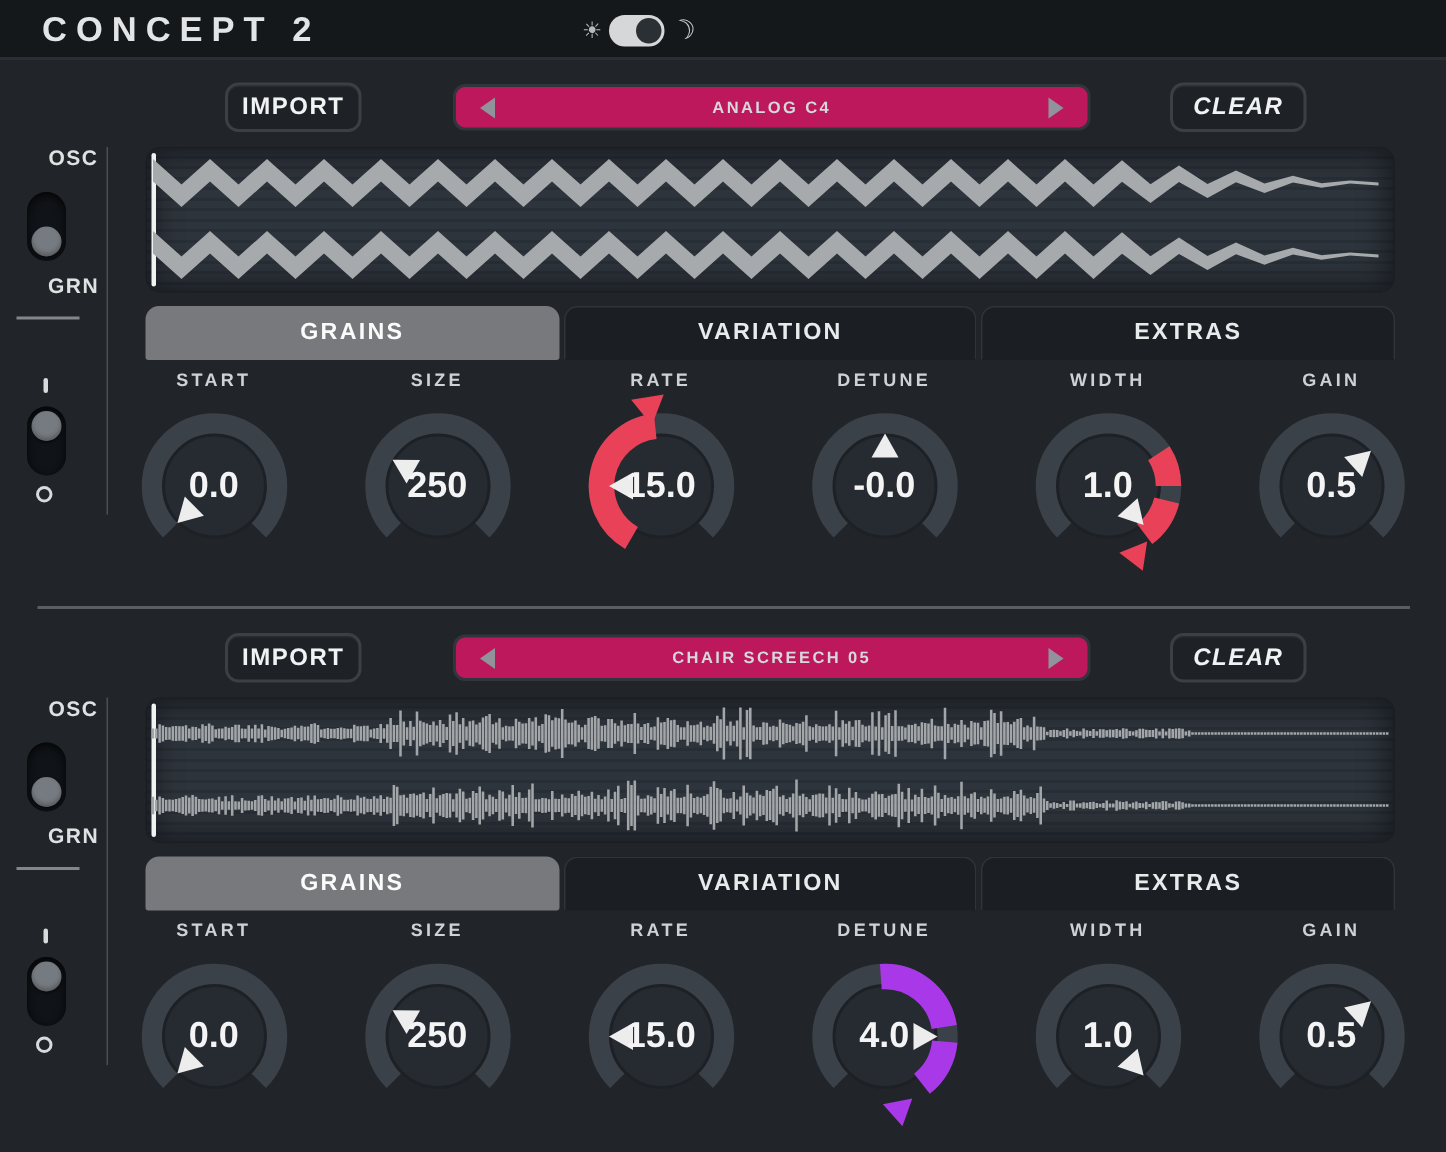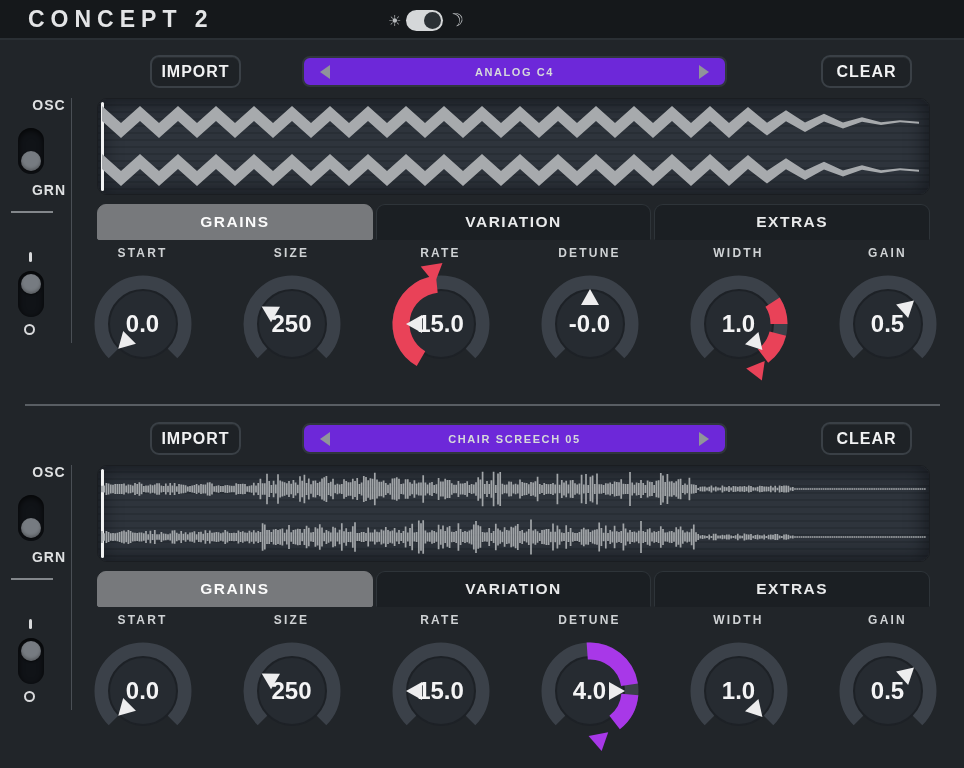--- a/index.html
+++ b/index.html
@@ -20,22 +20,22 @@
   
   .sec{position:absolute;left:0;width:964px;}
   #secA{top:40px;height:367px;}
   #secB{top:407px;height:361px;}
   .section-divider{position:absolute;left:25px;top:404px;width:915px;height:2px;background:#595e63;}
   
   .btn{position:absolute;height:33px;background:#1e2226;border:2px solid #3a4046;border-radius:9px;
        color:#f1f2f3;font-size:16px;font-weight:700;letter-spacing:1px;cursor:pointer;
        font-family:"Liberation Sans",sans-serif;box-shadow:inset 0 1px 0 rgba(255,255,255,.05);}
   .import-btn{left:150px;top:15px;width:91px;}
-  .clear-btn{left:821px;top:15px;width:91px;}
-  .selector{position:absolute;left:302px;top:16px;width:425px;height:31px;background:#6d28d9;
+  .clear-btn{left:780px;top:15px;width:91px;font-style:italic;}
+  .selector{position:absolute;left:302px;top:16px;width:425px;height:31px;background:#be185d;
             border:2px solid #30363c;border-radius:8px;display:flex;align-items:center;cursor:pointer;}
   .sel-arrow{width:0;height:0;border-top:7px solid transparent;border-bottom:7px solid transparent;}
   .sel-arrow.left{margin-left:16px;border-right:10px solid #90949a;}
   .sel-arrow.right{margin-right:16px;border-left:10px solid #90949a;}
   .sel-text{flex:1;text-align:center;font-size:11px;font-weight:700;letter-spacing:1.6px;color:#d6d9db;}
   
   .waveform{position:absolute;left:97px;top:58px;width:833px;height:97px;border-radius:10px;overflow:hidden;
             background:repeating-linear-gradient(180deg,#2e343c 0px,#2e343c 5px,#282e35 5px,#282e35 7px);
             box-shadow:inset 0 0 18px 5px rgba(8,10,12,.55);border:1px solid #1a1d21;cursor:pointer;}
   .waveform svg{position:absolute;left:0;top:0;}

